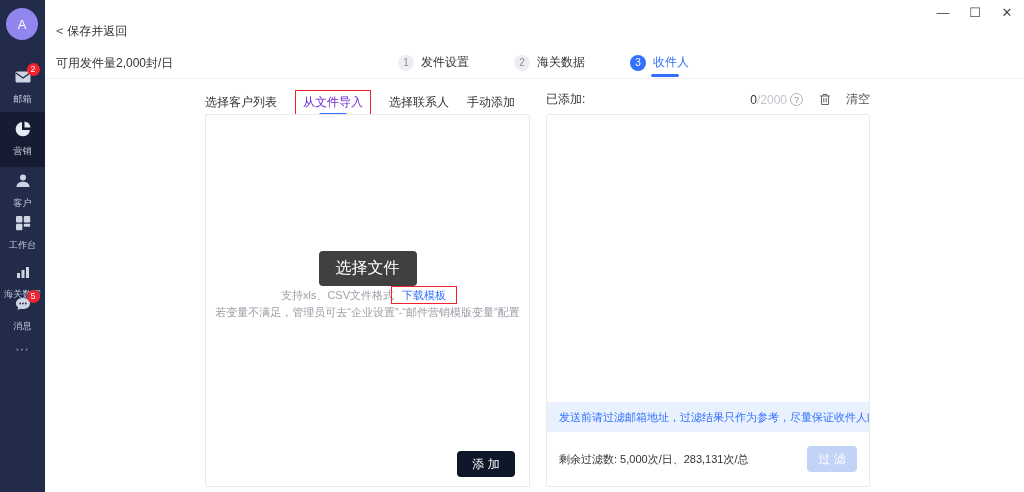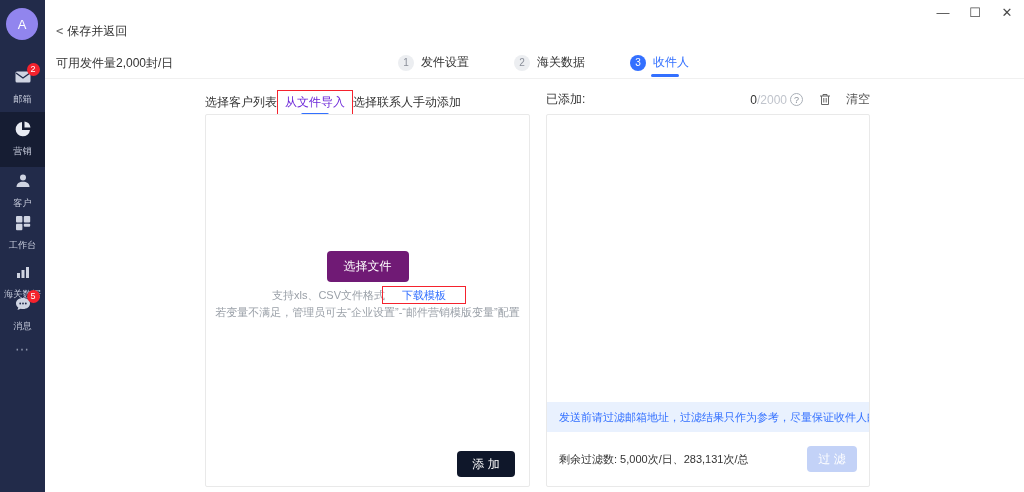--- a/index.html
+++ b/index.html
@@ -34,21 +34,21 @@
   .steps { position:absolute; left:398px; top:54px; display:flex; gap:45px; align-items:center; }
   .step { display:flex; align-items:center; gap:7px; font-size:12px; color:#333; }
   .step .cir {
     width:16px; height:16px; border-radius:50%; background:#eceef1; color:#8a8f99;
     font-size:10px; display:flex; align-items:center; justify-content:center;
   }
   .step.active { color:#3370ff; }
   .step.active .cir { background:#3370ff; color:#fff; }
   .step-underline { position:absolute; left:651px; top:74px; width:28px; height:3px; background:#3370ff; border-radius:2px; }
   
-  .tabs { position:absolute; left:205px; top:90px; display:flex; align-items:center; font-size:12px;text-align:center; }
+  .tabs { position:absolute; left:205px; top:90px; display:flex; gap:18px; align-items:center; font-size:12px;text-align:center; }
   .tab { color:#333; cursor:pointer; padding:4px 0; white-space:nowrap; }
   .tab.active {
     color:#6d28d9; position:relative; padding:3px 7px;
     border:1px solid #f5222d; 
   }
   .tab.active::after {
     content:""; position:absolute; left:50%; transform:translateX(-50%);
     bottom:-2px; width:28px; height:3px; background:#3370ff; border-radius:2px;
   }
   
@@ -60,25 +60,25 @@
     display:inline-block; width:13px; height:13px; margin-left:3px; border:1px solid #aab0b8; border-radius:50%;
     color:#8a9099; font-size:9px; line-height:12px; text-align:center; vertical-align:-2px;
   }
   .clear-group { display:flex; align-items:center; gap:15px; margin-left:16px; color:#555; cursor:pointer;font-family:Liberation Serif, serif; }
   
   .panel { position:absolute; top:114px; height:373px; border:1px solid #e9e9e9; border-radius:2px; background:#fff; }
   .panel.left { left:205px; width:325px; }
   .panel.right { left:546px; width:324px; }
   .choose-btn {
     position:absolute; left:50%; transform:translateX(-50%); top:136px;
-    background:#701a75; color:#fff; font-size:12px; padding:7px 17px; border-radius:4px; border:none; cursor:pointer;
+    background:#404040; color:#fff; font-size:16px; padding:7px 17px; border-radius:4px; border:none; cursor:pointer;
   }
   .hint1 { position:absolute; top:173px; width:100%; text-align:center; font-size:11px; color:#9aa0a8; }
   .hint2 { position:absolute; top:190px; width:100%; text-align:center; font-size:11px; color:#9aa0a8; white-space:nowrap; }
-  .dl-link { color:#3370ff; cursor:pointer; border:1px solid #f5222d; padding:2px 19px; margin:-2px -3px; }
+  .dl-link { color:#3370ff; cursor:pointer; border:1px solid #f5222d; padding:2px 10px; margin:-2px -3px; }
   .add-btn {
     position:absolute; right:14px; bottom:9px; width:58px; height:26px;
     background:#0f172a; color:#fff; font-size:12px; border:none; border-radius:4px; cursor:default;
   }
   .notice {
     position:absolute; left:0; right:0; bottom:54px; height:30px; background:#e9f1fe;
     color:#3370ff; font-size:11px; line-height:30px; padding-left:12px; white-space:nowrap; overflow:hidden;
   }
   .filter-row {
     position:absolute; left:12px; right:12px; bottom:0; height:54px;

